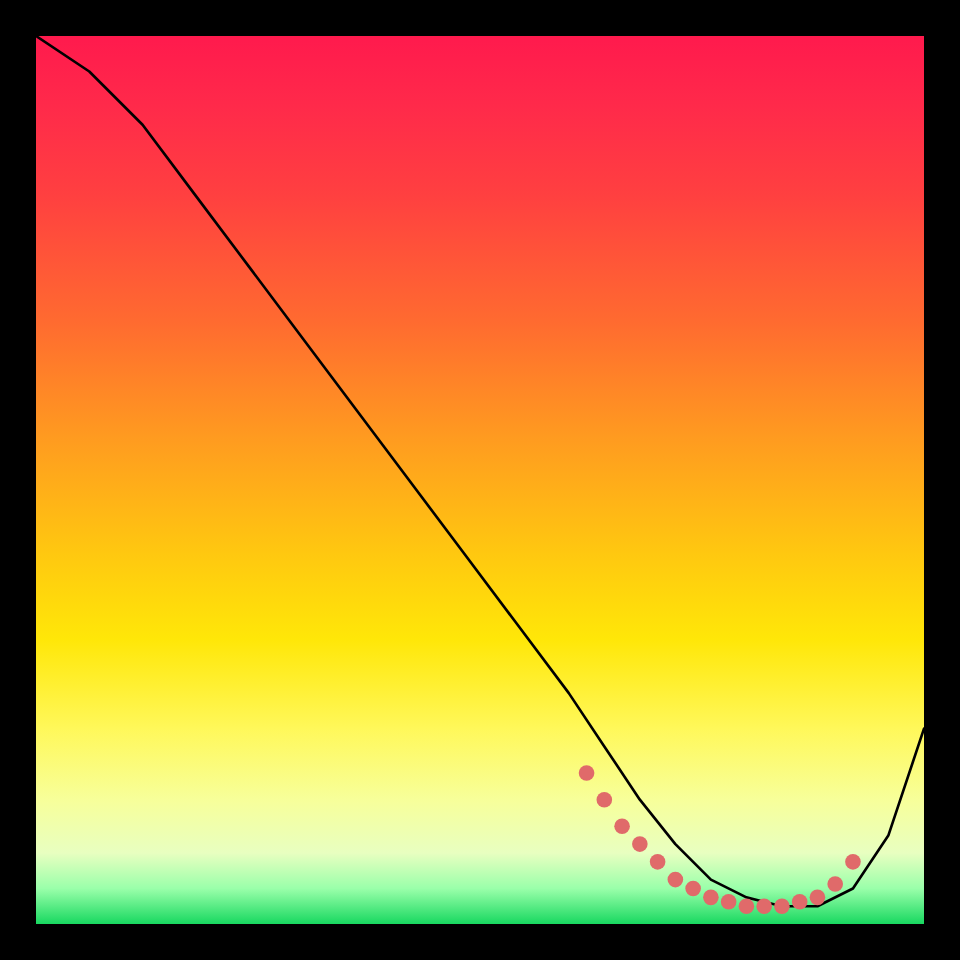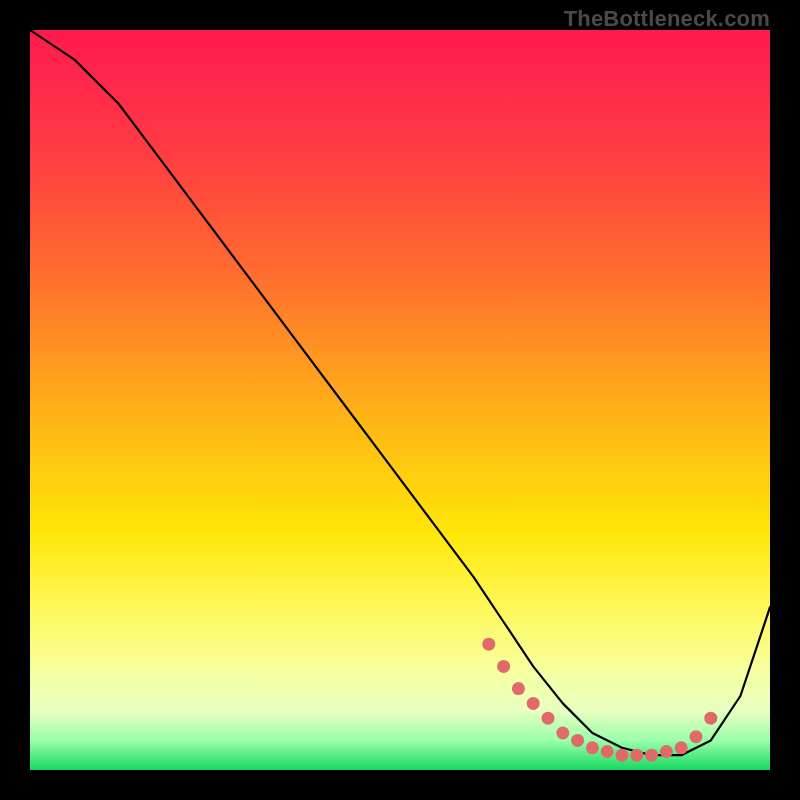--- a/index.html
+++ b/index.html
@@ -65,21 +65,20 @@
   circle.dot {
     fill: #e06a6a;
     stroke: none;
   }
 </style>
 </head>
 <body>
 
 <div class="stage">
 
-  <div class="attribution">TheBottleneck.com</div>
 
   <div class="plot-area">
     <svg class="curve" viewBox="0 0 740 740" preserveAspectRatio="none">
       <path class="main-line" d="M0.0 0.0 L44.4 29.6 L88.8 74.0 L133.2 133.2 L177.6 192.4 L222.0 251.6 L266.4 310.8 L310.8 370.0 L355.2 429.2 L399.6 488.4 L444.0 547.6 L473.6 592.0 L503.2 636.4 L532.8 673.4 L562.4 703.0 L592.0 717.8 L621.6 725.2 L651.2 725.2 L680.8 710.4 L710.4 666.0 L740.0 577.2"></path>
       <g>
           <circle class="dot" cx="458.8" cy="614.2" r="6.5"></circle>
           <circle class="dot" cx="473.6" cy="636.4" r="6.5"></circle>
           <circle class="dot" cx="488.4" cy="658.6" r="6.5"></circle>
           <circle class="dot" cx="503.2" cy="673.4" r="6.5"></circle>
           <circle class="dot" cx="518.0" cy="688.2" r="6.5"></circle>

